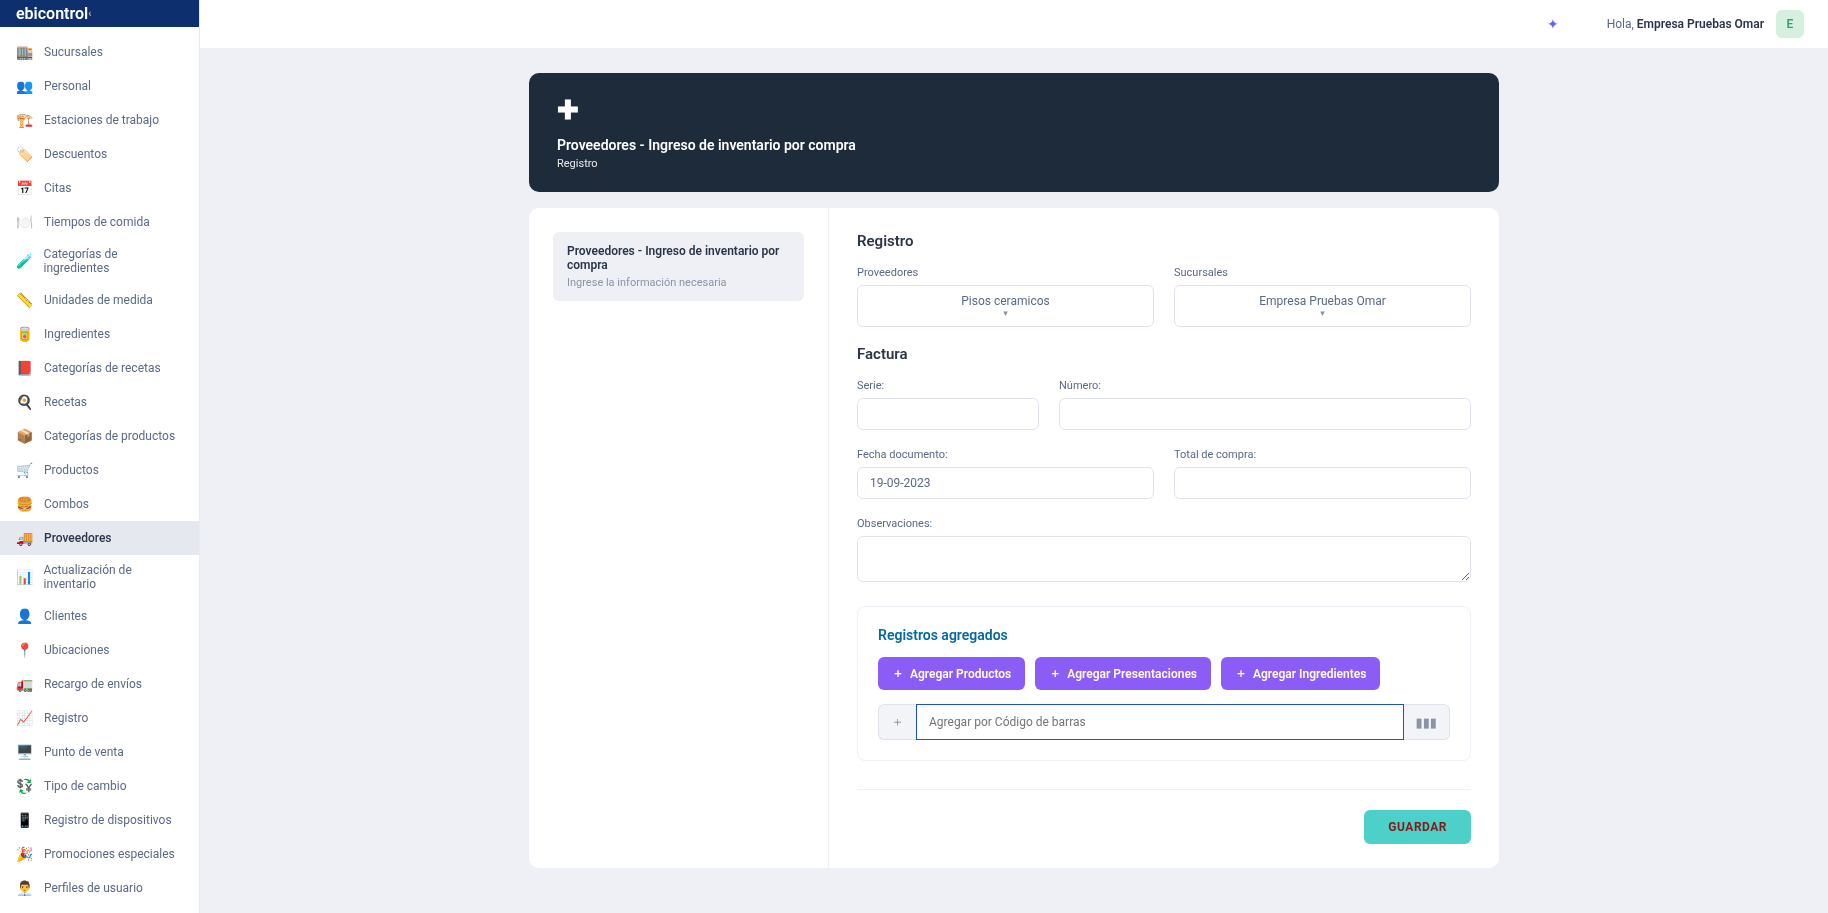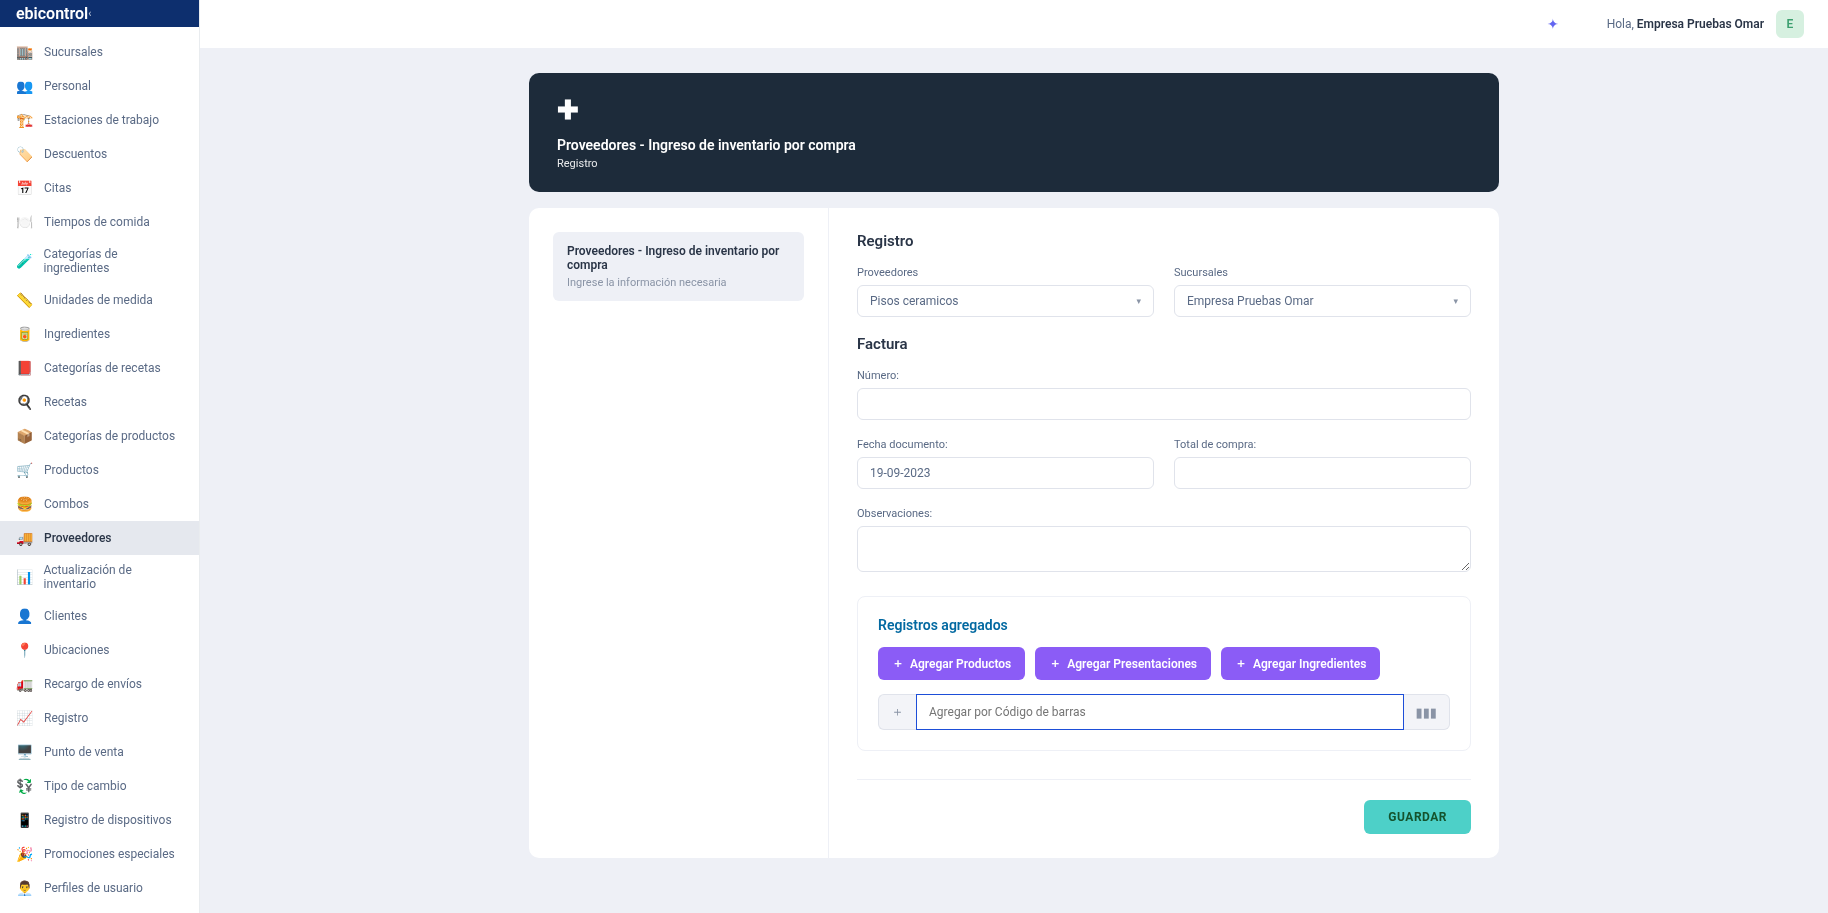--- a/index.html
+++ b/index.html
@@ -122,20 +122,21 @@
       padding: 8px 12px;
       font-size: 12px;
       color: #5a6a85;
       background: #fff;
       font-family: inherit;
       outline: none;
     }
     .form-select {
       display: flex; justify-content: space-between; align-items: center;
       cursor: pointer;
+      flex-direction: column;
     }
     .form-select .chev { font-size: 9px; color: #8a94a6; }
     textarea.form-control { resize: vertical; min-height: 44px; }
     .inner-panel {
       border: 1px solid #eef0f6;
       border-radius: 8px;
       padding: 20px;
       margin-top: 24px;
     }
     .inner-title { font-size: 14px; font-weight: 600; color: #0369a1; margin-bottom: 14px; }
@@ -162,21 +163,21 @@
       background: #f3f4f8; border: 1px solid #e0e3eb; border-left: none;
       border-radius: 0 6px 6px 0; padding: 8px 12px; color: #8a94a6;
       display: flex; align-items: center;
     }
     .footer-actions {
       display: flex; justify-content: flex-end;
       margin-top: 28px; padding-top: 20px;
       border-top: 1px solid #eef0f6;
     }
     .btn-save {
-      background: #4dd0c8; color: #14532d; border: none;
+      background: #4dd0c8; color: #7f1d1d; border: none;
       padding: 10px 24px; border-radius: 6px;
       font-size: 12px; font-weight: 700; letter-spacing: 0.5px;
       cursor: pointer; font-family: inherit;
     }
     .sparkle { color: #6366f1; font-size: 14px; }
   </style>
 </head>
 <body>
 
 <div class="app">
@@ -330,20 +331,24 @@
                 <div class="form-select">
                   <span>Empresa Pruebas Omar</span>
                   <span class="chev">▾</span>
                 </div>
               </div>
             </div>
 
             <div class="section-heading">Factura</div>
 
             <div class="form-row">
+              <div class="form-group" style="flex:0 0 180px;">
+                <label class="form-label">Serie:</label>
+                <input class="form-control" value="" style="">
+              </div>
               <div class="form-group">
                 <label class="form-label">Número:</label>
                 <input class="form-control" value="" style="">
               </div>
             </div>
 
             <div class="form-row">
               <div class="form-group third">
                 <label class="form-label">Fecha documento:</label>
                 <input class="form-control" value="19-09-2023" style="">

